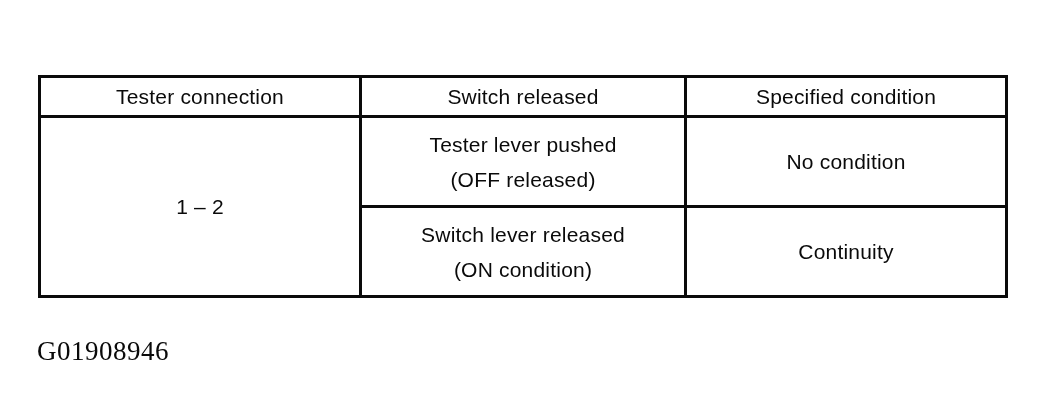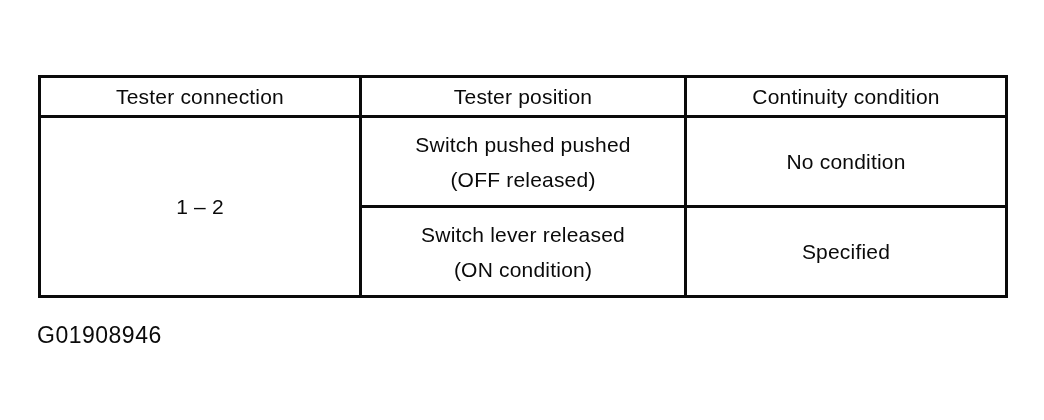--- a/index.html
+++ b/index.html
@@ -41,53 +41,54 @@
   .spec-table td.row-cell {
     height: 88px;
   }
   .two-line .line {
     display: block;
     line-height: 35px;
   }
   .figure-code {
     position: absolute;
     left: 37px;
-    top: 322px;
-    font-size: 23px;
+    top: 336px;
+    font-size: 27px;
     letter-spacing: 0.5px;
+    font-family: Liberation Serif, serif;
   }
 </style>
 </head>
 <body>
 
 <table class="spec-table">
   <colgroup>
     <col style="width:321px">
     <col style="width:325px">
     <col style="width:321px">
   </colgroup>
   <thead>
     <tr>
       <th>Tester connection</th>
-      <th>Tester position</th>
-      <th>Continuity condition</th>
+      <th>Switch released</th>
+      <th>Specified condition</th>
     </tr>
   </thead>
   <tbody>
     <tr>
       <td rowspan="2">1 – 2</td>
       <td class="row-cell two-line">
-        <span class="line">Switch pushed pushed</span>
+        <span class="line">Tester lever pushed</span>
         <span class="line">(OFF released)</span>
       </td>
       <td class="row-cell">No condition</td>
     </tr>
     <tr>
       <td class="row-cell two-line">
         <span class="line">Switch lever released</span>
         <span class="line">(ON condition)</span>
       </td>
-      <td class="row-cell">Specified</td>
+      <td class="row-cell">Continuity</td>
     </tr>
   </tbody>
 </table>
 
 <div class="figure-code">G01908946</div>
 
 </body></html>

